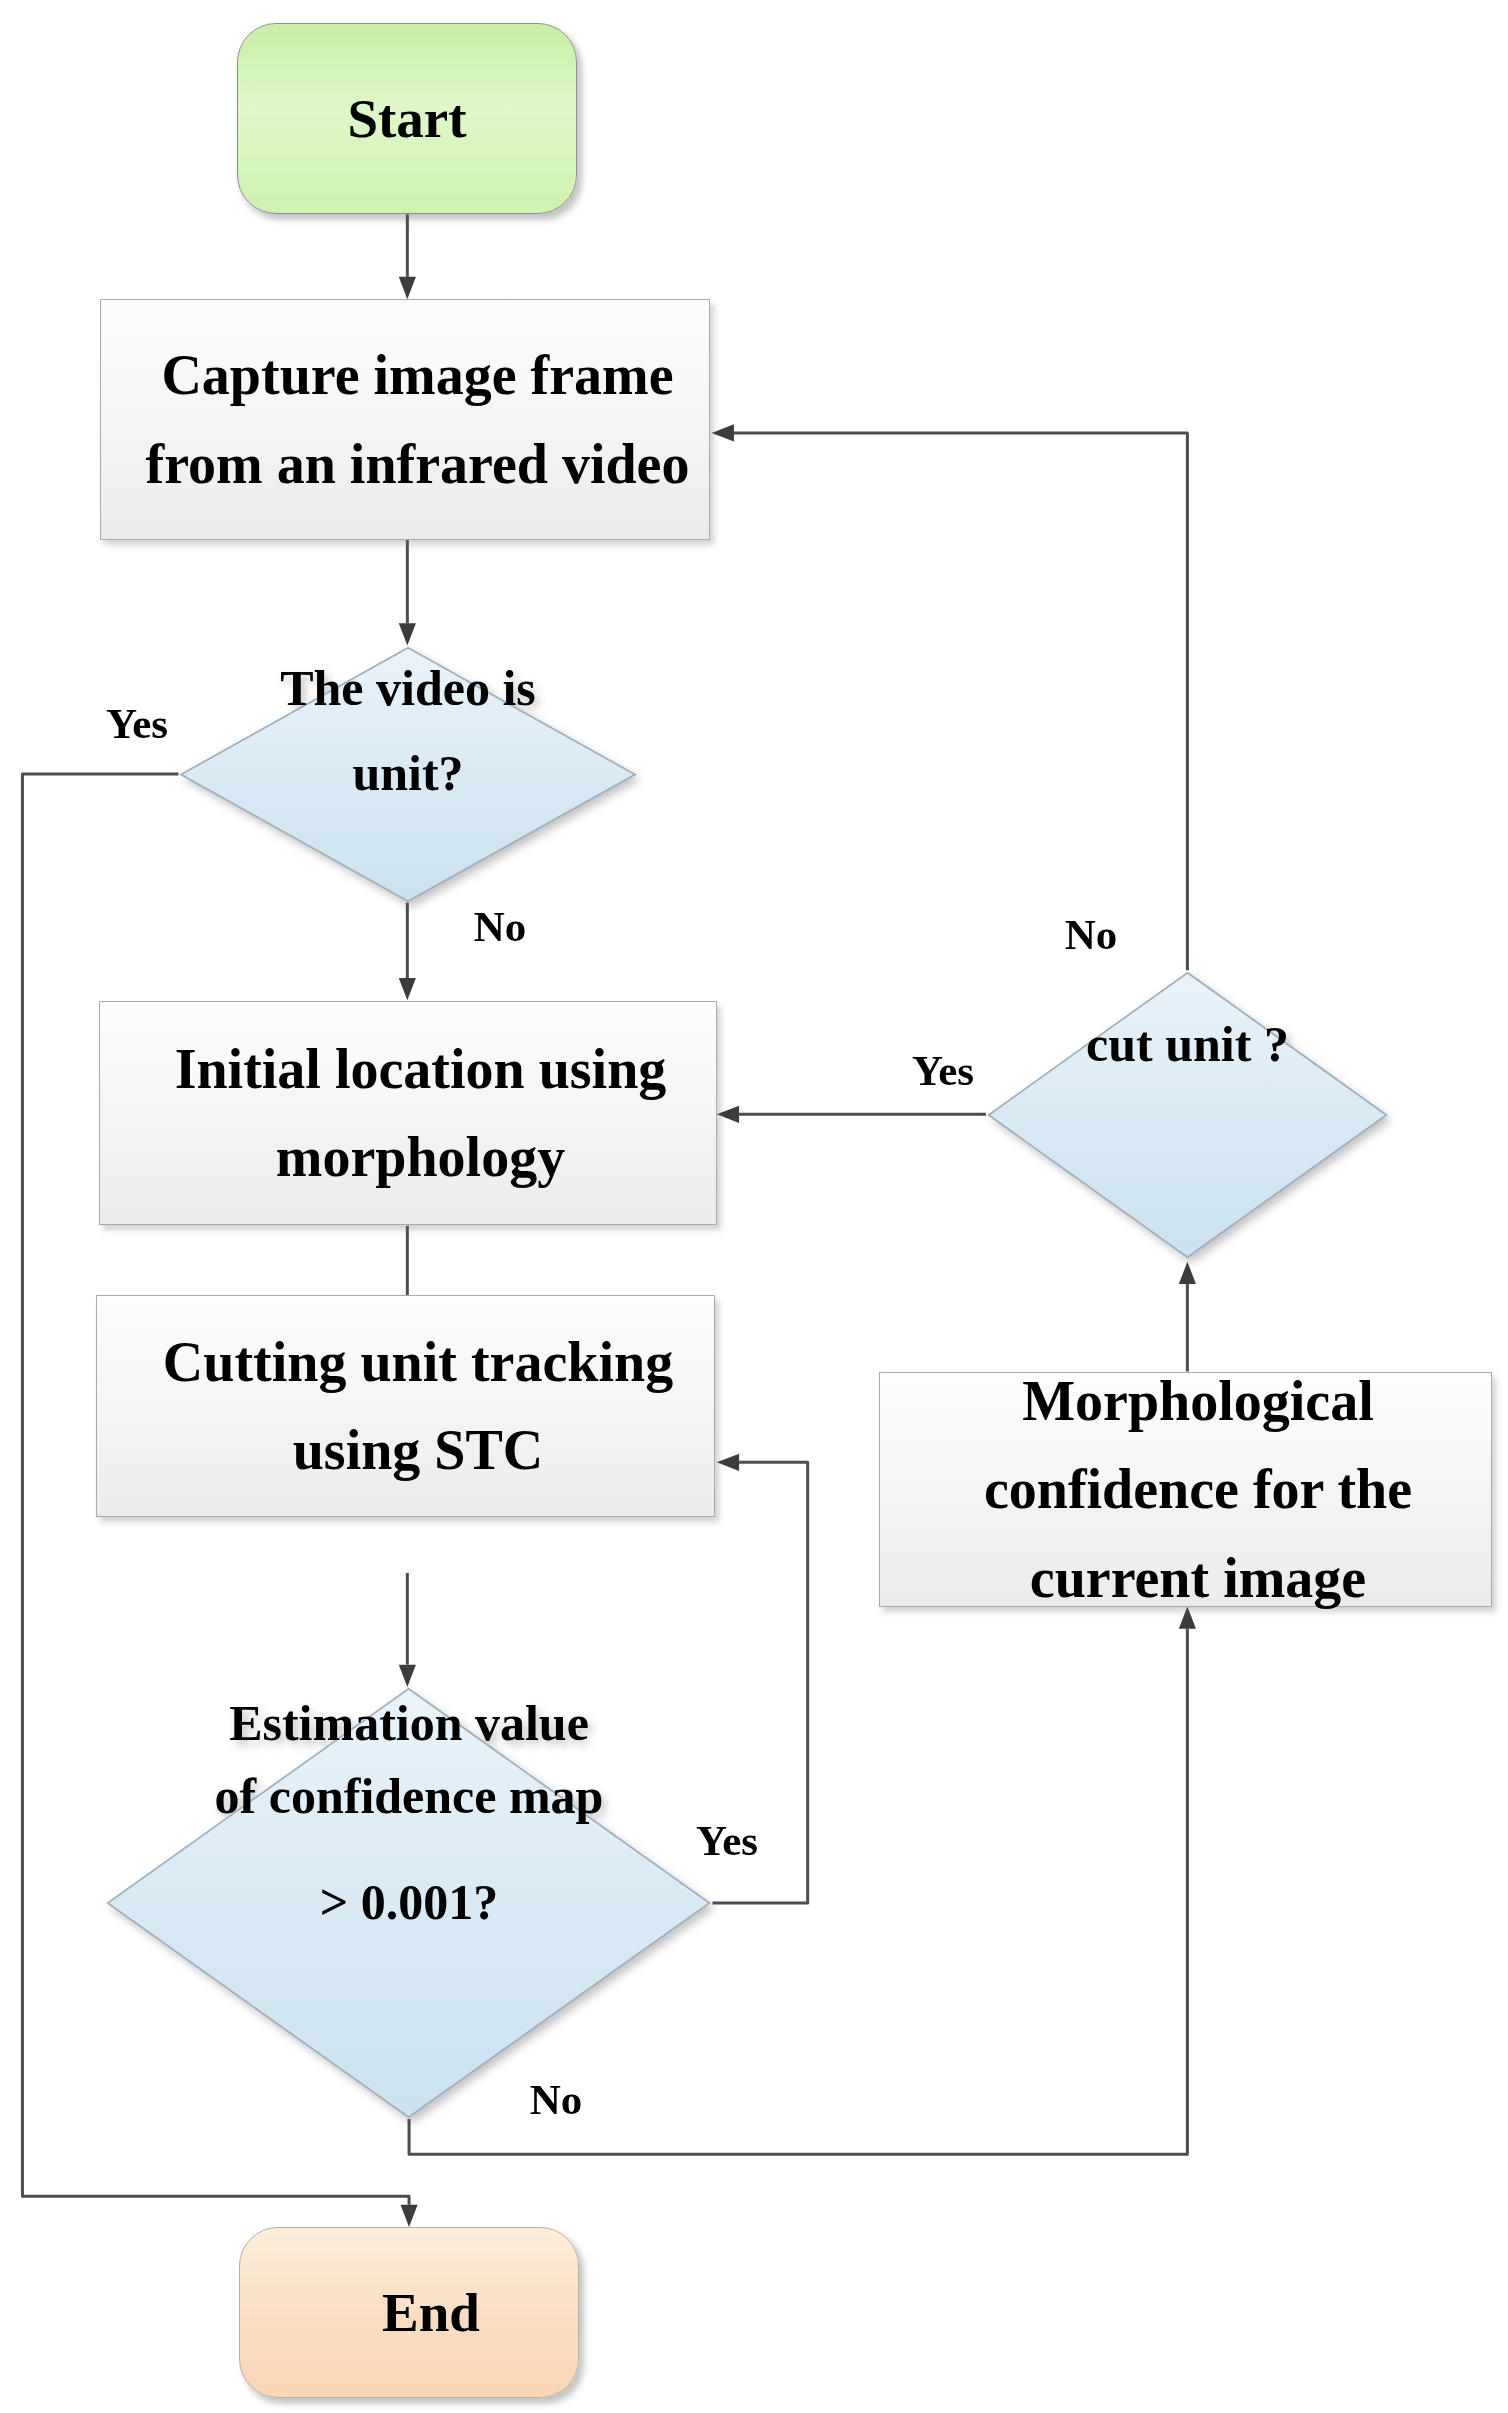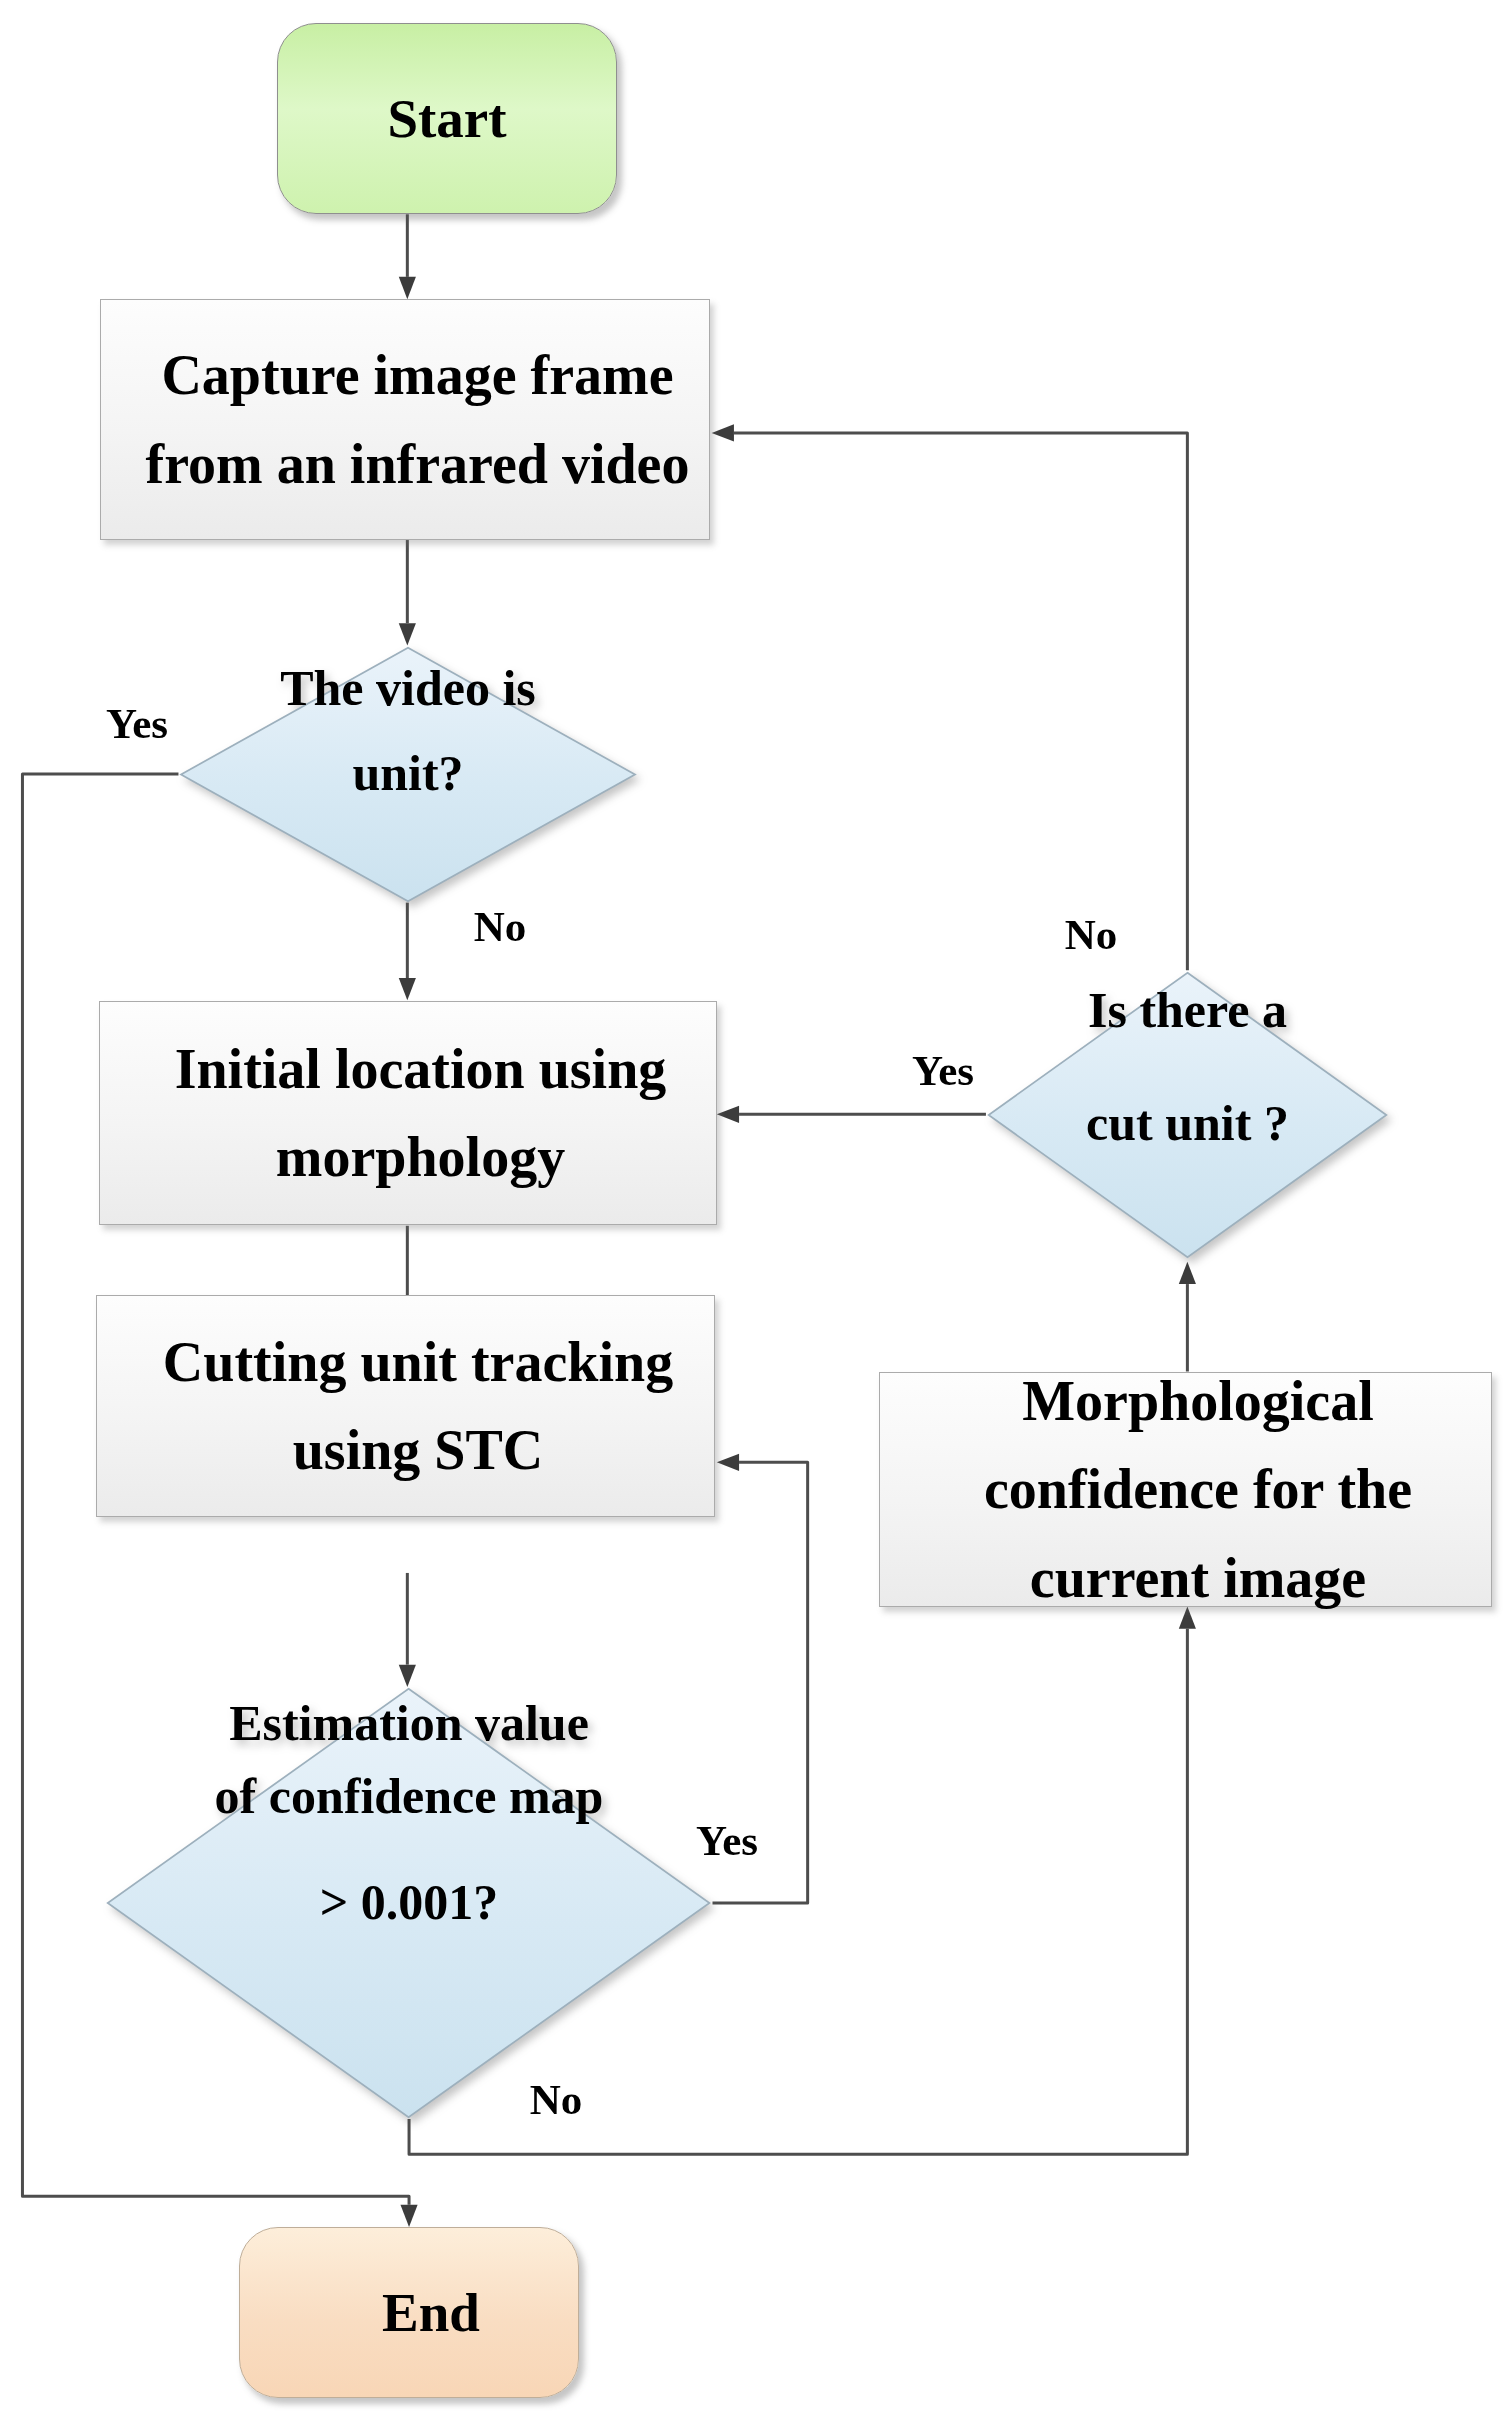--- a/index.html
+++ b/index.html
@@ -13,21 +13,21 @@
     position:relative;width:1509px;height:2413px;background:#ffffff;overflow:hidden;
     font-family:"Liberation Serif","DejaVu Serif",serif;color:var(--text);
   }
   svg.connectors{position:absolute;left:0;top:0;z-index:1;}
   .node{position:absolute;z-index:2;display:flex;align-items:center;justify-content:center;
     text-align:center;font-weight:700;box-sizing:border-box;}
   .terminator{
     border:1.7px solid #8f8f8f;border-radius:39px;font-size:55px;
     box-shadow:4.3px 5.1px 6px rgba(90,90,90,0.35);
   }
-  .terminator.start{background:linear-gradient(180deg,#c8efa4 0%,#def8c8 45%,#cef2ae 100%);margin-left:40px;}
+  .terminator.start{background:linear-gradient(180deg,#c8efa4 0%,#def8c8 45%,#cef2ae 100%);}
   .terminator.end{background:linear-gradient(180deg,#fdeeda 0%,#f9ddc2 55%,#f8d6b6 100%);
     border-color:#bfae99;padding-left:44px;}
   .process{
     border:1.7px solid #ababab;font-size:56px;line-height:1.58;
     background:linear-gradient(180deg,#fdfdfd 0%,#f4f4f4 55%,#ebebeb 100%);
     box-shadow:4.3px 5.1px 6px rgba(110,110,110,0.30);
     padding-left:25px;
   }
   .dwrap{position:absolute;z-index:2;filter:drop-shadow(4.3px 5.1px 4.3px rgba(90,90,90,0.35));}
   .dwrap svg{position:absolute;left:0;top:0;display:block;}
@@ -117,21 +117,20 @@
       <defs>
         <linearGradient id="gdec2" x1="0" y1="0" x2="0" y2="1">
           <stop offset="0" stop-color="#eaf3fa"></stop>
             <stop offset="0.55" stop-color="#d7e9f4"></stop>
             <stop offset="1" stop-color="#cbe2ef"></stop>
         </linearGradient>
       </defs>
       <polygon points="235,2 467,168 235,334 3,168" fill="url(#gdec2)" stroke="#9db0bd" stroke-width="2"></polygon>
     </svg>
     <div class="dtext">
-      <div>Is there a</div>
       <div class="gap-top">cut unit ?</div>
     </div>
   </div>
 
   <div class="node process" style="left:96px;top:1295px;width:619px;height:222px">
     <div>
       <div>Cutting unit tracking</div>
       <div>using STC</div>
     </div>
   </div>

